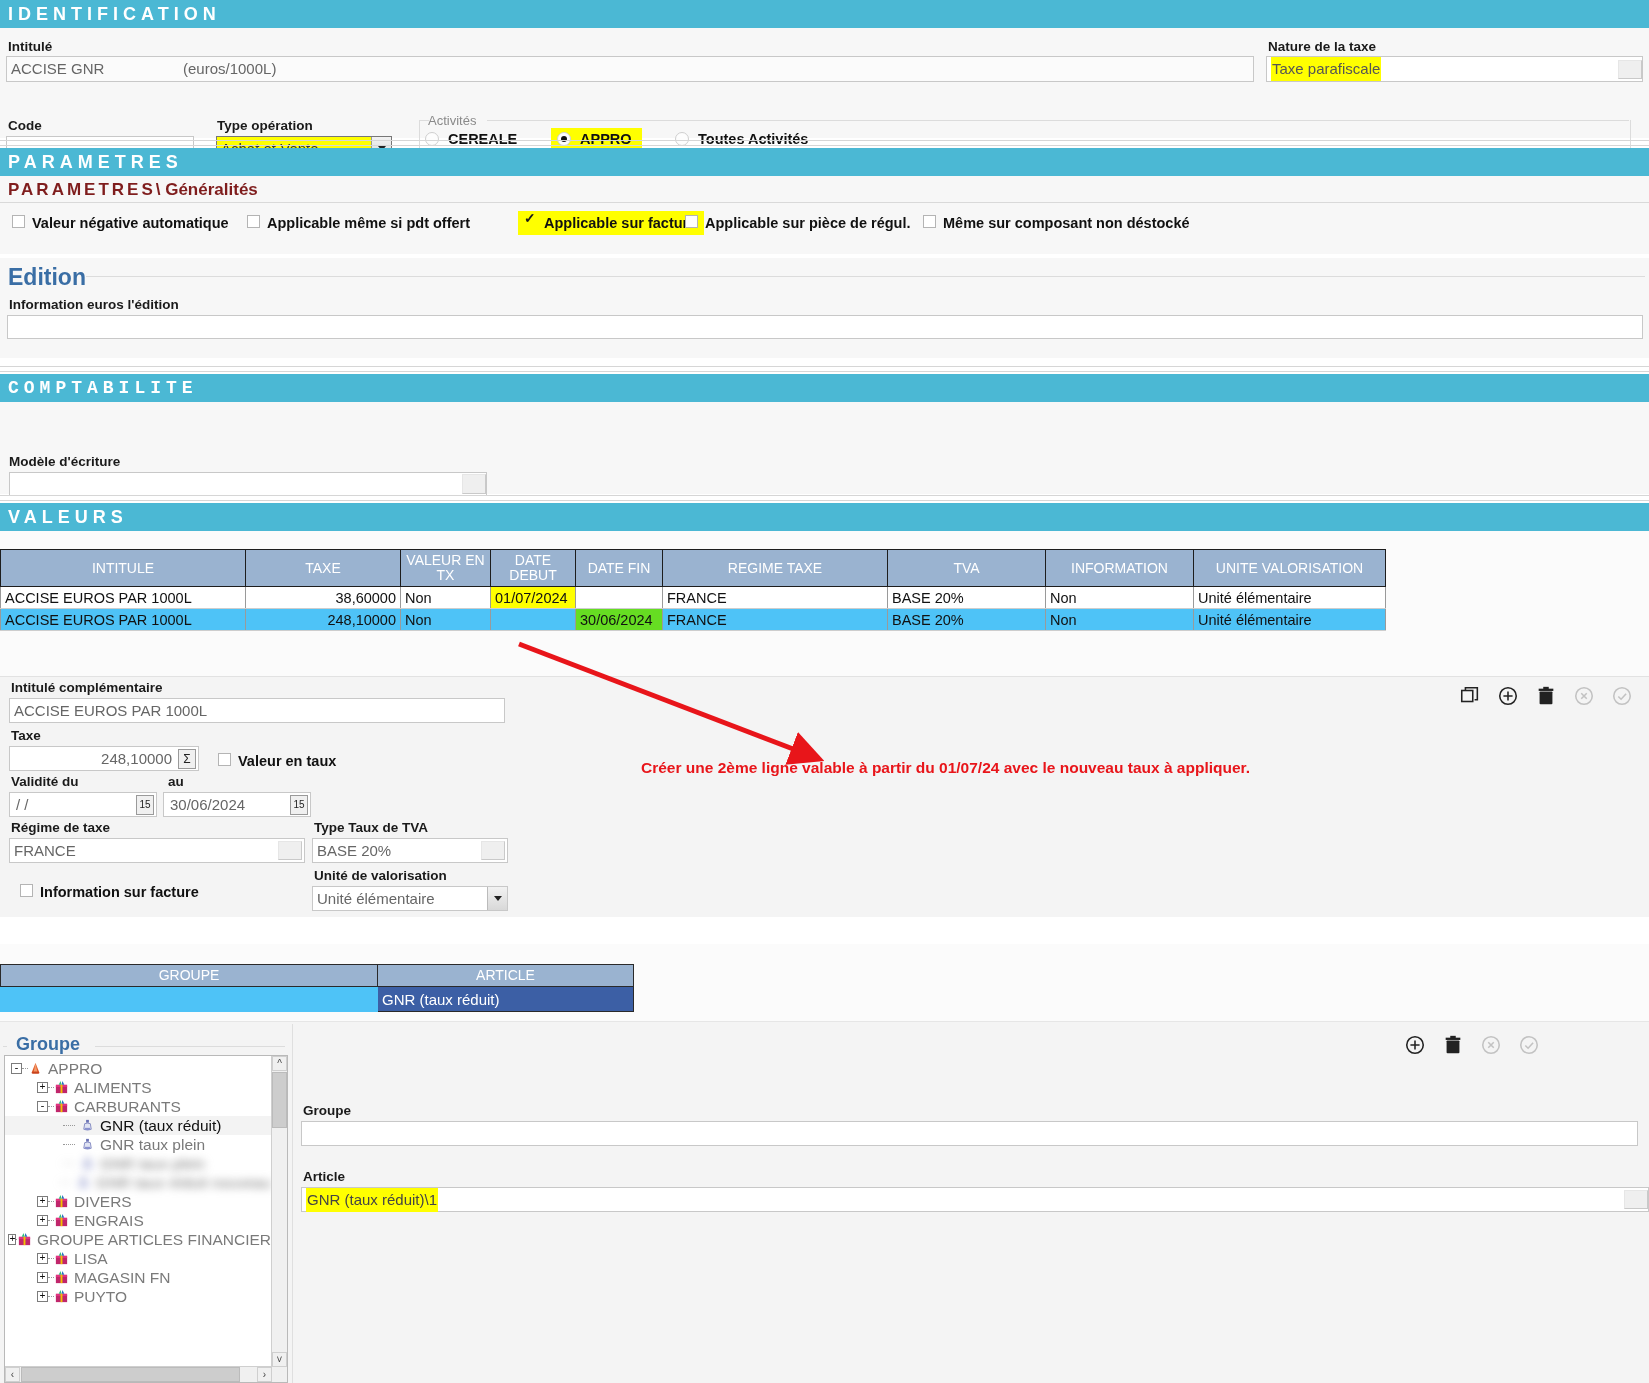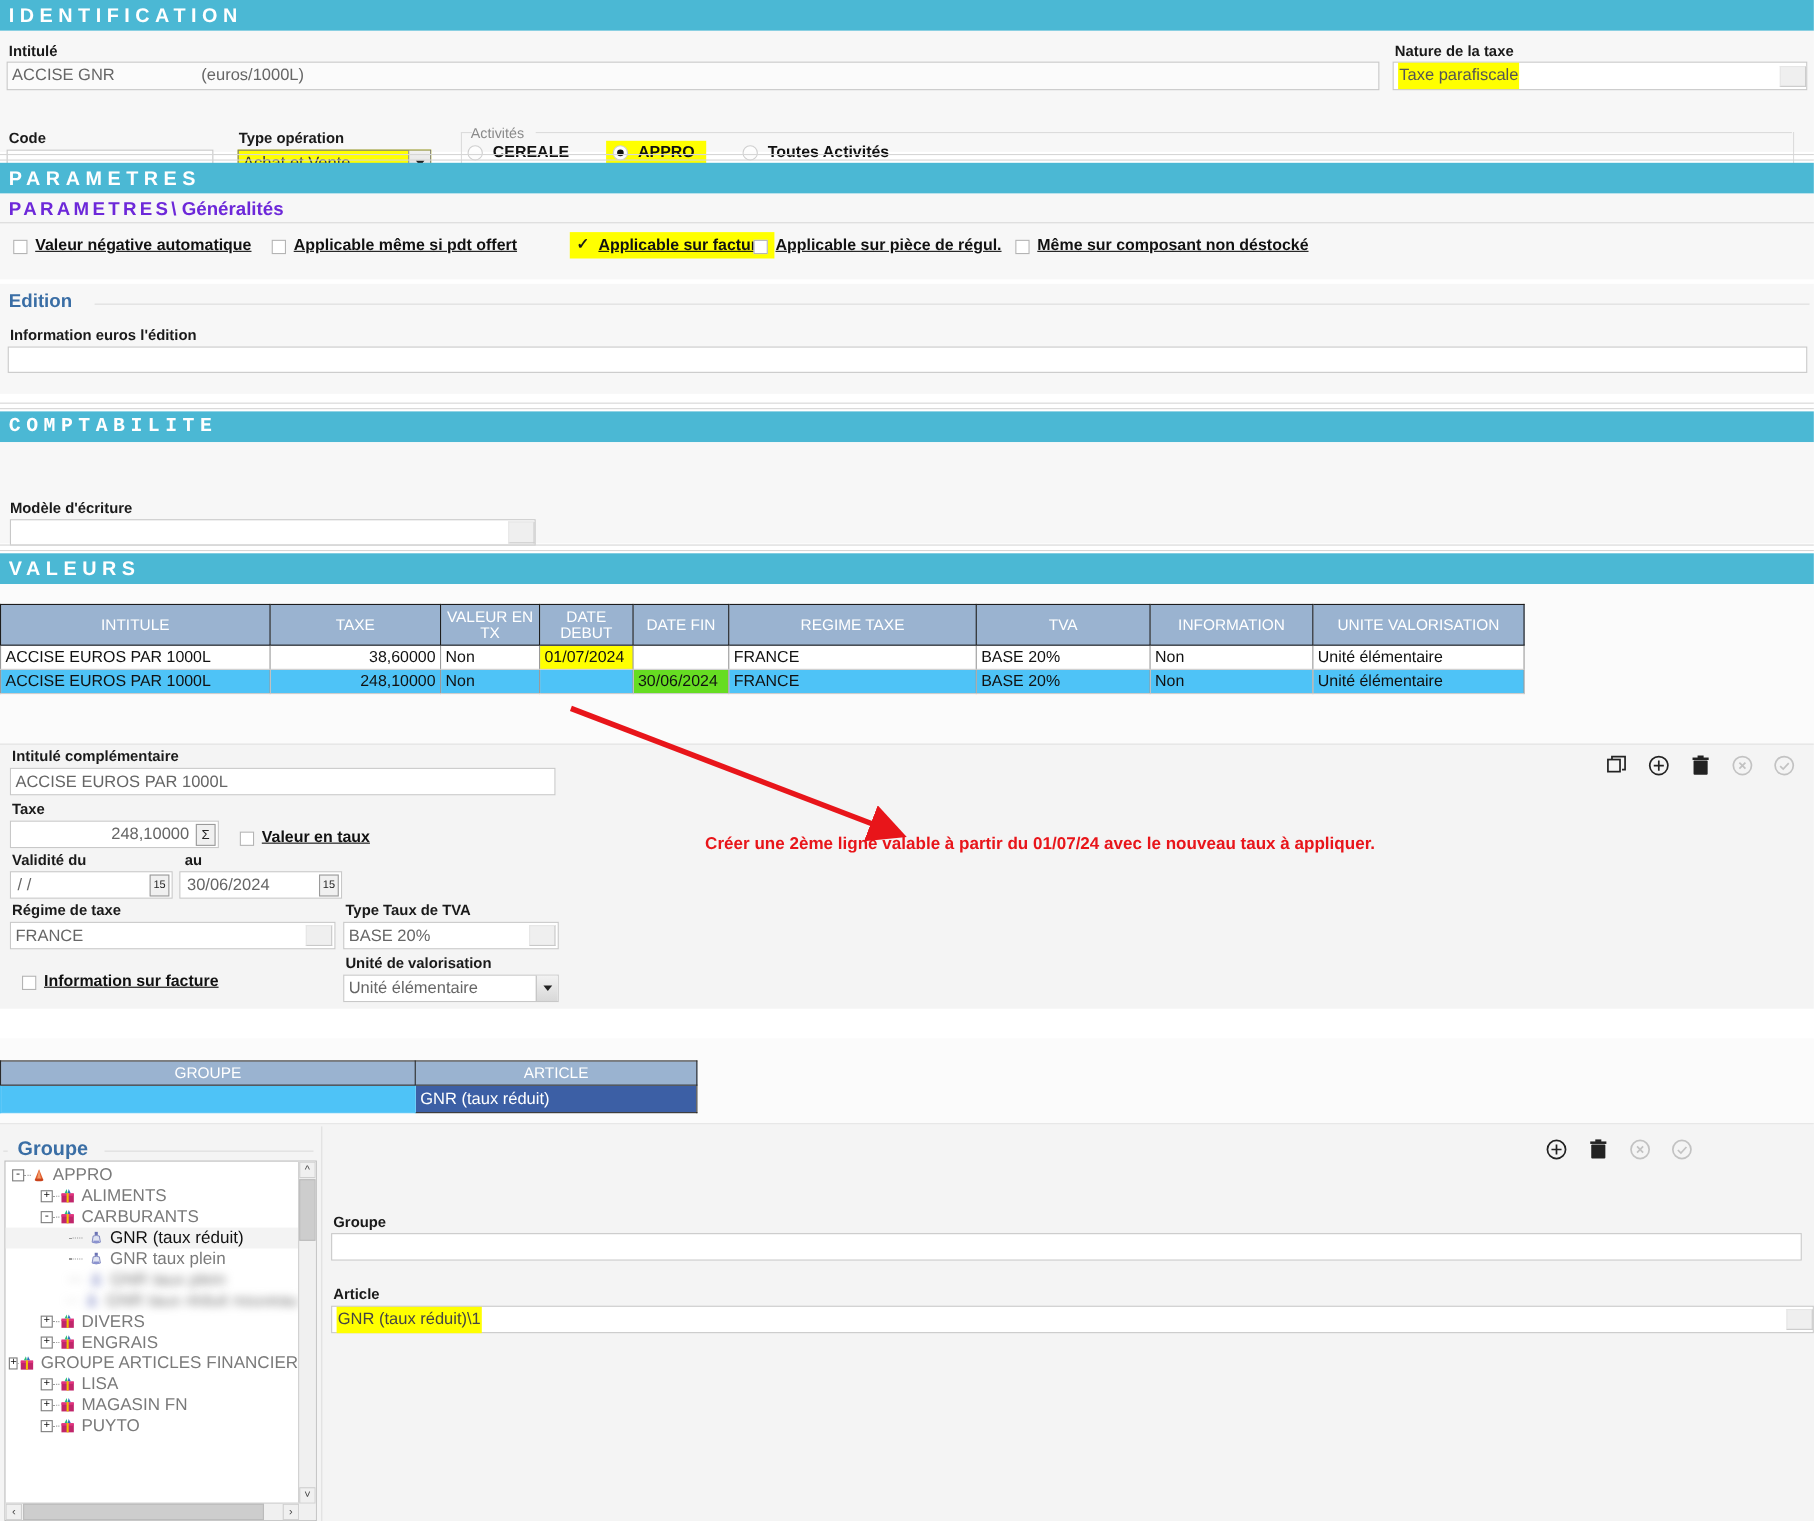--- a/index.html
+++ b/index.html
@@ -14,28 +14,28 @@
 
   
   .banner{
     background:#4bb8d4;color:#ffffff;
     font-size:18px;font-weight:bold;letter-spacing:5px;
     padding:4px 0 5px 8px;
     box-sizing:border-box;
   }
 
   .subhead{
-    color:#6d28d9;font-weight:bold;font-size:17px;letter-spacing:3px;
+    color:#7f1d1d;font-weight:bold;font-size:17px;letter-spacing:3px;
     padding:4px 0 2px 8px;
     border-bottom:1px solid #d9d9d9;
     margin:0 0 0 0;
   }
   .subhead .norm{letter-spacing:0;}
   .grouphead{
-    color:#3a6ea5;font-weight:bold;font-size:17px;letter-spacing:0;
+    color:#3a6ea5;font-weight:bold;font-size:23px;letter-spacing:0;
     padding:2px 0 2px 8px;
   }
 
   
   .lbl{font-size:13.5px;font-weight:bold;color:#1a1a1a;}
   .lbl.dim{color:#8a8a8a;font-weight:normal;}
   .inp{
     background:#ffffff;border:1px solid #c8c8c8;
     color:#666;font-size:15px;
     height:24px;line-height:24px;
@@ -50,21 +50,21 @@
   
   .cb{
     width:13px;height:13px;border:1px solid #b4b4b4;background:#fff;
     display:inline-block;vertical-align:-2px;box-sizing:border-box;
     position:relative;
   }
   .cb.checked:after{
     content:"\2713";position:absolute;left:0px;top:-5px;
     font-size:14px;color:#1a1a1a;font-weight:bold;
   }
-  .cbrow{display:inline-flex;align-items:flex-end;gap:7px;font-size:14.5px;text-decoration:underline;}
+  .cbrow{display:inline-flex;align-items:flex-start;gap:7px;font-size:14.5px;}
   .cbrow .txt{font-weight:bold;color:#111;font-size:14.5px;}
 
   
   .rd{
     width:14px;height:14px;border-radius:50%;
     background:#fdfdfd;border:1px solid #cfcfcf;
     display:inline-block;position:relative;box-sizing:border-box;
   }
   .rd.on:after{
     content:"";position:absolute;left:3px;top:3px;width:6px;height:6px;

